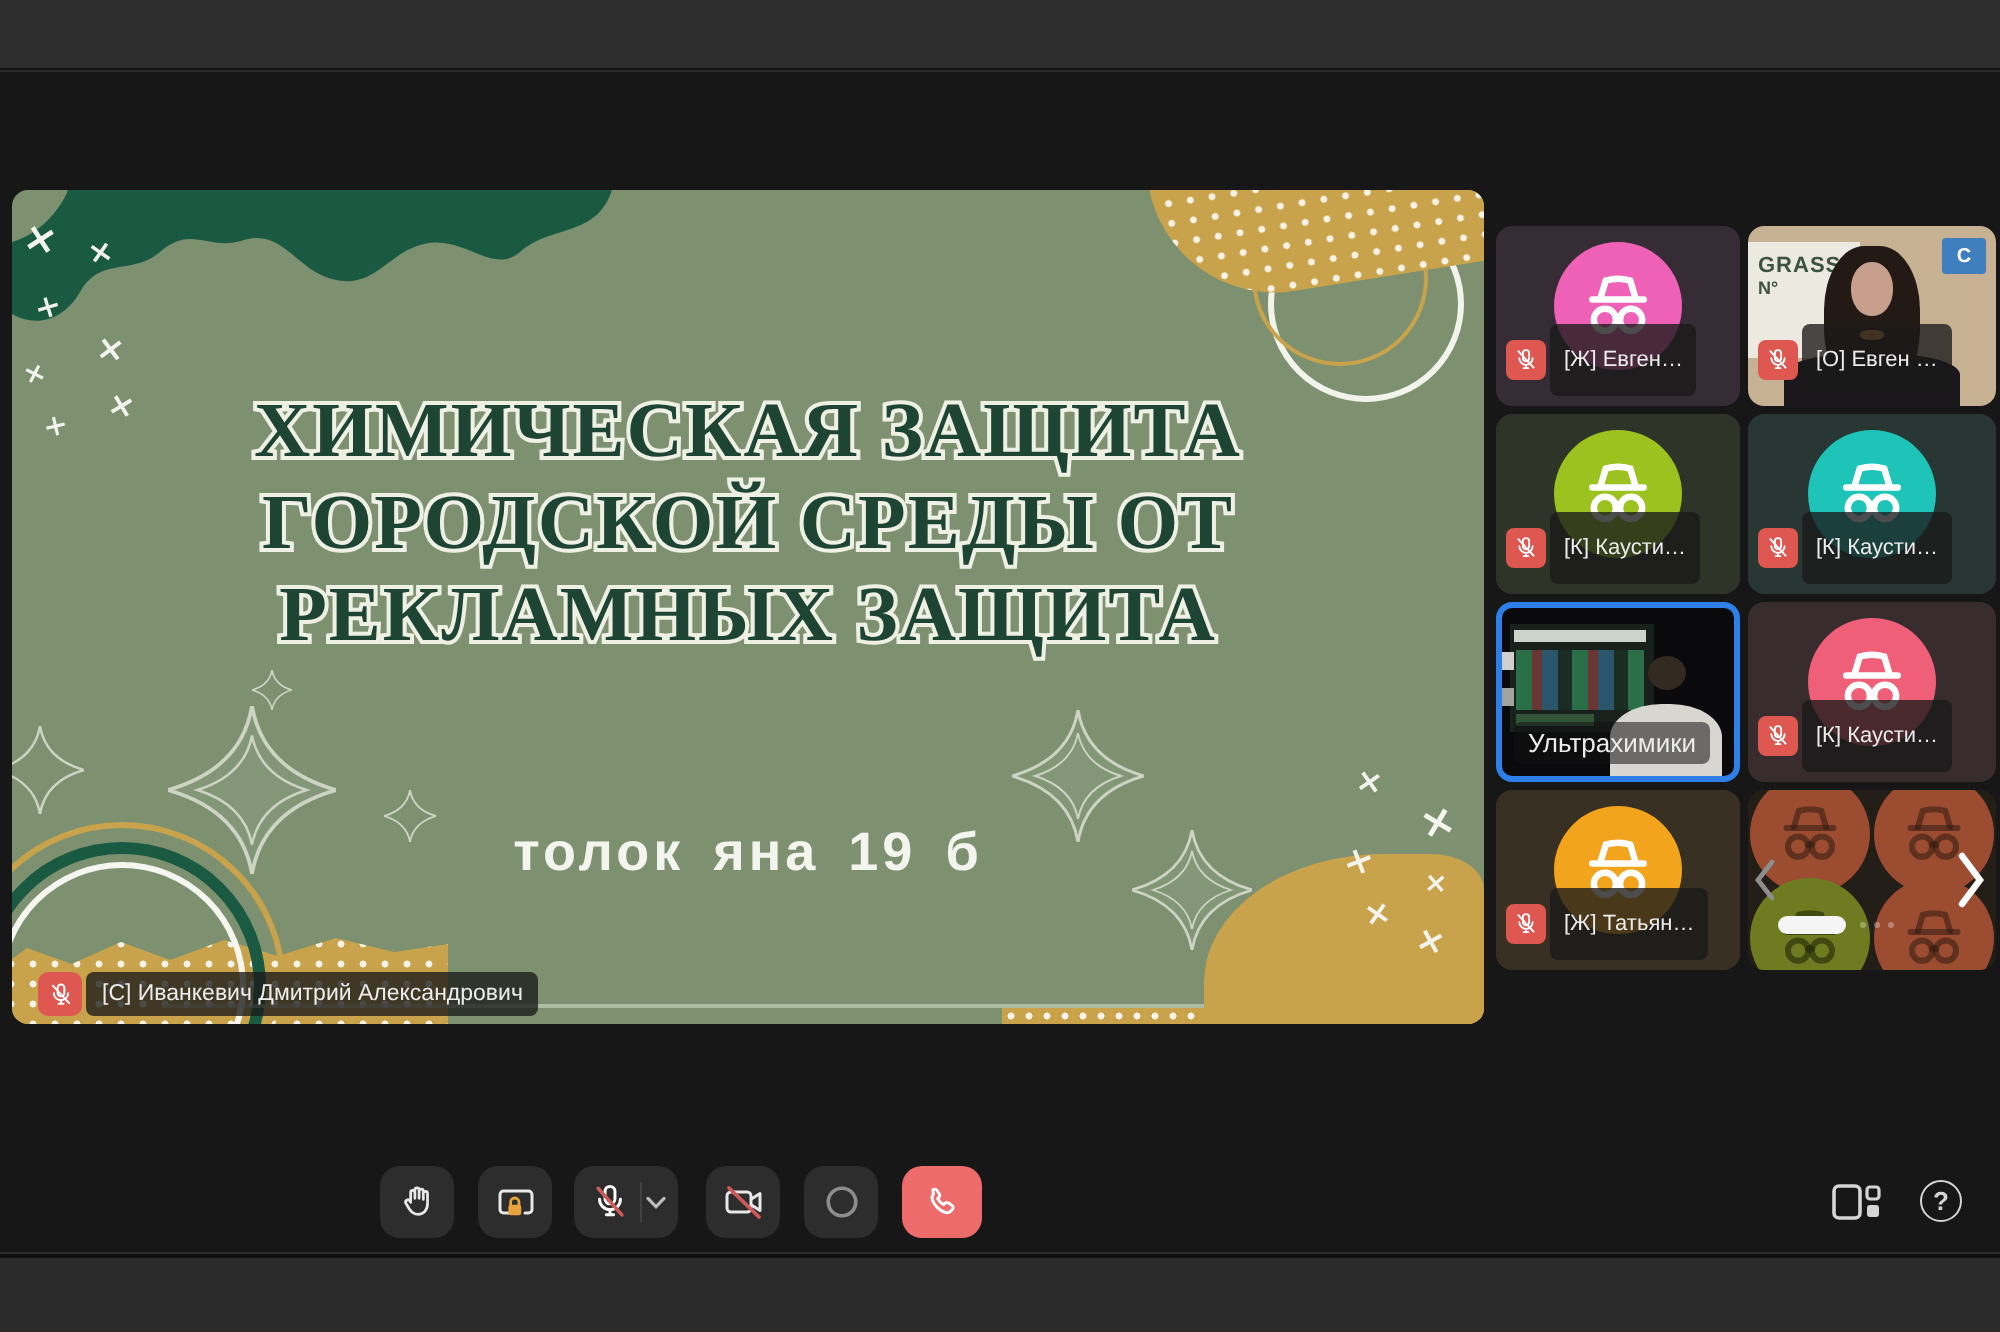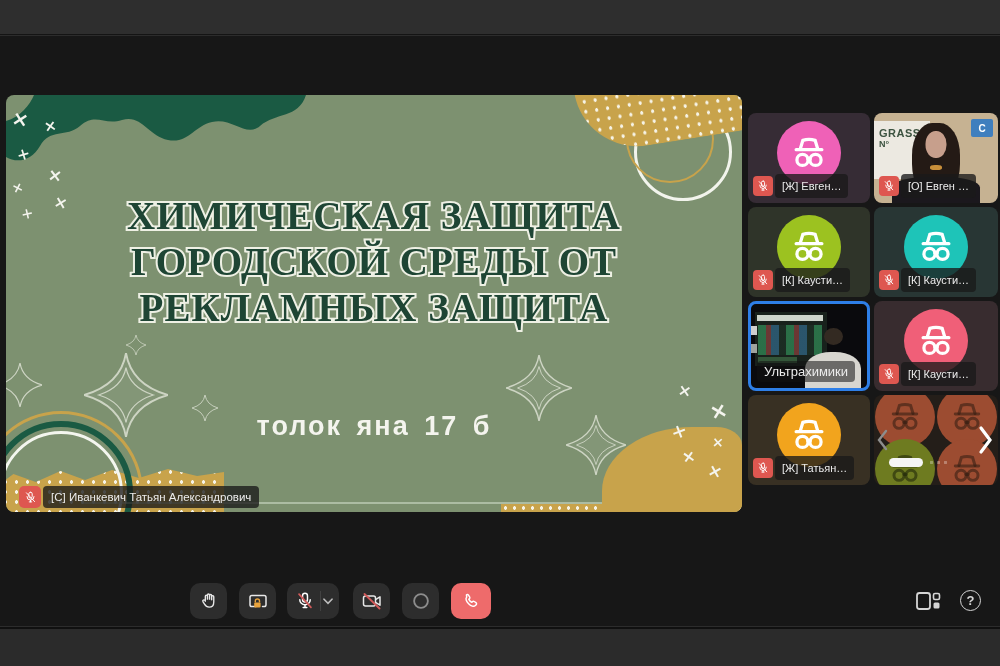--- a/index.html
+++ b/index.html
@@ -45,21 +45,21 @@
     display:flex; align-items:center; padding:0 8px; white-space:nowrap; overflow:hidden;
   }
 
   
   .tile { position:absolute; border-radius:8px; overflow:hidden; }
   .tile.active { border:3px solid #2e7fe8;padding-left:28px; }
   .avatar-circle { position:absolute; left:50%; transform:translateX(-50%); top:8px;
     width:64px; height:64px; border-radius:50%; display:flex; align-items:center; justify-content:center; }
   .tile .name-row { left:5px; bottom:5px; }
   .tile .mute-badge { width:20px; height:20px; border-radius:4px; }
-  .tile .name-pill { height:24px; font-size:11px; padding:0 7px; max-width:92px; }
+  .tile .name-pill { height:36px; font-size:11px; padding:0 7px; max-width:92px; }
 
   
   .mini-circle { position:absolute; width:60px; height:60px; border-radius:50%;
     display:flex; align-items:center; justify-content:center; }
 
   
   .tb-btn { position:absolute; top:583px; height:36px; width:37px; background:#2d2d2d;
     border:none; border-radius:10px; display:flex; align-items:center; justify-content:center; cursor:pointer; }
   .tb-btn svg { display:block; }
 
@@ -160,29 +160,29 @@
     </svg>
     <svg class="star" style="left:-8px; top:268px;" width="44" height="44" viewBox="0 0 40 40">
       <path d="M20 0Q22.5 15 40 20Q22.5 25 20 40Q17.5 25 0 20Q17.5 15 20 0Z" fill="none" stroke="#cdd4c3" stroke-width="1.1"></path>
     </svg>
 
     <div id="slide-title" style="color: rgb(30, 69, 52);">
       <div class="line">ХИМИЧЕСКАЯ ЗАЩИТА</div>
       <div class="line">ГОРОДСКОЙ СРЕДЫ ОТ</div>
       <div class="line">РЕКЛАМНЫХ ЗАЩИТА</div>
     </div>
-    <div id="slide-subtitle">толок яна 17 б</div>
+    <div id="slide-subtitle">толок яна 19 б</div>
 
     <div class="name-row" style="left:13px; bottom:4px;">
       <span class="mute-badge" style="width: 22px; height: 22px; background: rgb(222, 87, 80);">
         <svg width="15" height="15" viewBox="0 0 24 24">
             <use href="#micoff"></use>
           </svg>
       </span>
-      <span class="name-pill" style="height:22px; font-size:11.5px;">[С] Иванкевич Татьян Александрович</span>
+      <span class="name-pill" style="height:22px; font-size:11.5px;">[С] Иванкевич Дмитрий Александрович</span>
     </div>
   </div>
 
   <div class="tile" style="left: 748px; top: 113px; width: 122px; height: 90px; background: rgb(54, 44, 53);">
     <div class="avatar-circle" style="background: rgb(239, 97, 183);">
       <svg width="46" height="46" viewBox="0 0 24 24" style="color:#fff">
           <use href="#incognito"></use>
         </svg>
     </div>
     <div class="name-row">

